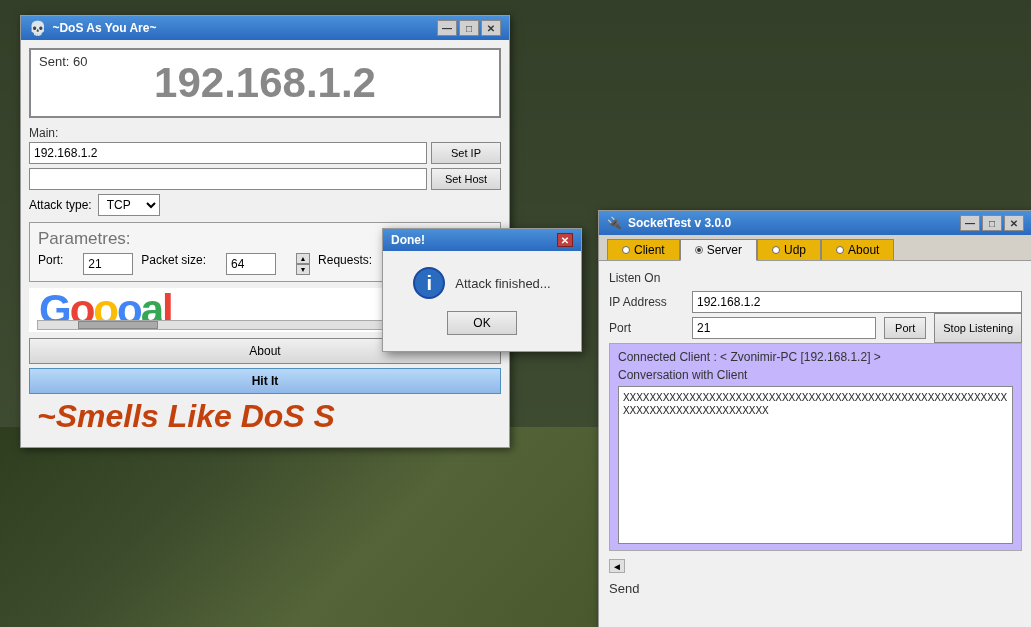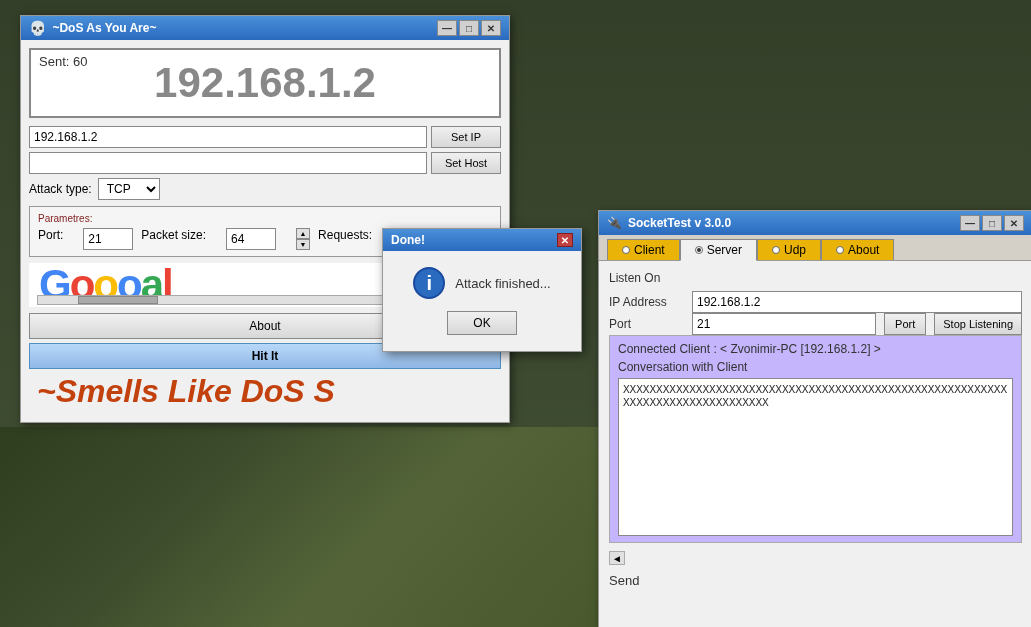--- a/index.html
+++ b/index.html
@@ -151,22 +151,22 @@
       min-width: 60px;
     }
 
     .dos-params-section {
       border: 1px solid #999;
       padding: 6px 8px;
       margin-bottom: 6px;
       background: #f5f5f5;
     }
     .dos-params-label {
-      font-size: 10px;
-      color: #7f1d1d;
+      font-size: 17px;
+      color: #737373;
       margin-bottom: 4px;
     }
     .dos-params-row {
       display: flex;
       align-items: center;
       gap: 8px;
     }
     .dos-param-group {
       display: flex;
       align-items: flex-start;
@@ -445,21 +445,21 @@
     }
     .socket-btn {
       height: 22px;
       padding: 0 10px;
       background: linear-gradient(to bottom, #f0f0f0, #d8d8d8);
       border: 1px solid #888;
       font-size: 11px;
       cursor: pointer;
     }
     .socket-stop-btn {
-      height: 22px;
+      height: 30px;
       padding: 0 8px;
       background: linear-gradient(to bottom, #f0f0f0, #d8d8d8);
       border: 1px solid #888;
       font-size: 11px;
       cursor: pointer;
     }
 
     .connected-client-section {
       border: 1px solid #aaa;
       padding: 6px 8px;
@@ -536,20 +536,21 @@
   <div class="dos-content">
 
     <div class="dos-ip-display">
       <span class="dos-sent">
         <span>Sent:</span> <span>60</span>
       </span>
       <span class="dos-ip-display-text">192.168.1.2</span>
     </div>
 
     <div class="dos-main-section">
+      <div class="dos-label">Main:</div>
       <div class="dos-row">
         <input class="dos-input" type="text" value="192.168.1.2" style="">
         <button class="dos-btn">Set IP</button>
       </div>
       <div class="dos-row">
         <input class="dos-input" type="text" style="">
         <button class="dos-btn">Set Host</button>
       </div>
       <div class="dos-attack-type">
         <span>Attack type:</span>

